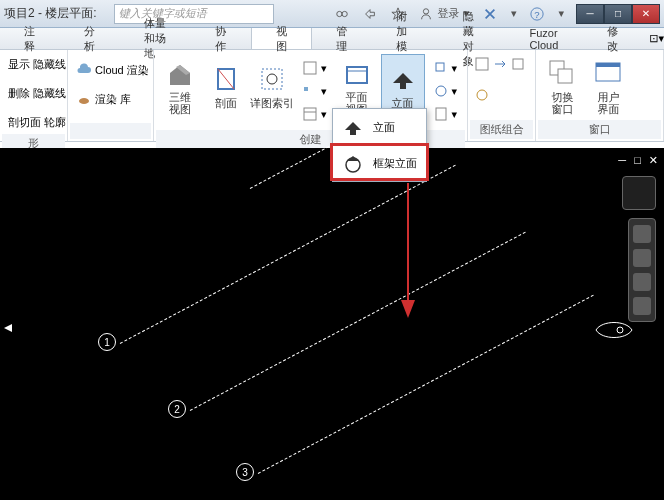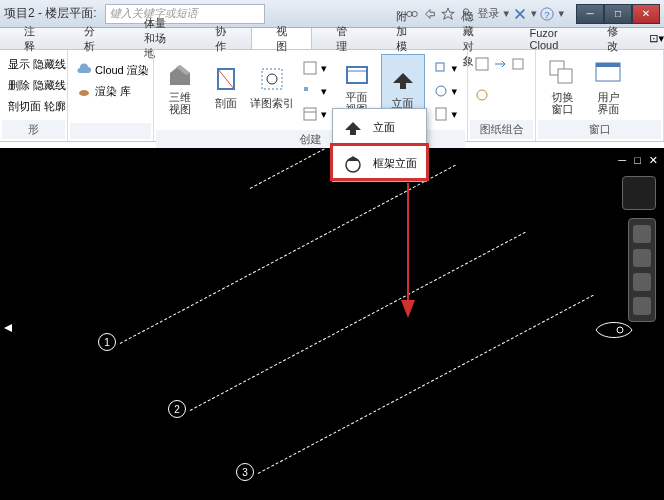--- a/index.html
+++ b/index.html
@@ -1,35 +1,35 @@
 <!DOCTYPE html>
 <html><head>
 <meta charset="utf-8">
 <style>
 *{margin:0;padding:0;box-sizing:border-box;font-family:"Microsoft YaHei",Arial,sans-serif;font-size:11px;user-select:none}
 body{width:664px;height:500px;overflow:hidden;background:#fff;position:relative}
 .titlebar{height:28px;background:linear-gradient(#e8eef5,#d1dce8);display:flex;align-items:center;padding:0 4px;border-bottom:1px solid #9bb3cc}
 .title-txt{color:#333;font-size:12px;white-space:nowrap;overflow:hidden;max-width:150px}
-.search-box{margin-left:8px;background:#fff;border:1px solid #a8b8c8;height:20px;width:160px;padding:0 4px;color:#999;font-style:italic;display:flex;align-items:center}
-.tb-icons{margin-left:auto;display:flex;gap:4px;align-items:center;color:#555}
+.search-box{margin-left:17px;background:#fff;border:1px solid #a8b8c8;height:20px;width:160px;padding:0 4px;color:#999;font-style:italic;display:flex;align-items:center}
+.tb-icons{margin-left:auto;display:flex;gap:14px;align-items:center;color:#555}
 .tb-ico{width:14px;height:14px;display:inline-block}
 .login{display:flex;align-items:center;gap:4px}
 .winbtns{display:flex;margin-left:12px}
 .winbtn{width:28px;height:20px;background:linear-gradient(#5a6b7d,#3a4b5d);border:1px solid #2a3a4a;display:flex;align-items:center;justify-content:center;color:#fff;font-size:10px}
 .winbtn.close{background:linear-gradient(#d05050,#b03030)}
 .menubar{height:22px;background:linear-gradient(#f4f7fa,#e4e9ef);display:flex;align-items:center;border-bottom:1px solid #c0cad5}
 .mtab{padding:0 24px;height:100%;display:flex;align-items:center;color:#333;border-right:1px solid transparent}
 .mtab.active{background:#fff;border-left:1px solid #c0cad5;border-right:1px solid #c0cad5;font-weight:500}
 .ribbon{height:92px;background:#fff;display:flex;border-bottom:1px solid #c0cad5}
 .rgroup{border-right:1px solid #d8dde3;display:flex;flex-direction:column;padding:2px}
 .rgroup-body{flex:1;display:flex;align-items:flex-start;gap:2px;padding:2px}
 .rgroup-label{text-align:center;color:#555;font-size:11px;padding:2px 0;background:#f0f3f7}
 .btn-lg{display:flex;flex-direction:column;align-items:center;justify-content:center;width:44px;height:64px;gap:2px;cursor:pointer}
 .btn-lg.active{background:#d0e4f5;border:1px solid #7aa8d0}
-.btn-sm-col{display:flex;flex-direction:column;gap:1px}
+.btn-sm-col{display:flex;flex-direction:column;gap:9px}
 .btn-sm{height:20px;display:flex;align-items:center;gap:3px;padding:0 4px;cursor:pointer;white-space:nowrap}
 .ico{width:16px;height:16px;display:inline-block}
 .ico-lg{width:32px;height:32px;display:inline-block}
 .lbl{font-size:11px;color:#333;text-align:center;line-height:1.1}
 .dropdown{position:absolute;left:332px;top:108px;background:#fff;border:1px solid #a0b0c0;box-shadow:2px 2px 6px rgba(0,0,0,.25);width:95px;z-index:50}
 .dd-item{height:36px;display:flex;align-items:center;gap:8px;padding:0 8px;cursor:pointer}
 .dd-hl{position:absolute;left:330px;top:143px;width:99px;height:38px;border:3px solid #d03030;pointer-events:none;z-index:60}
 .arrow{position:absolute;left:398px;top:183px;pointer-events:none;z-index:55}
 .canvas{position:absolute;left:0;top:148px;right:0;bottom:0;background:#000}
 .canvas-ctrls{position:absolute;right:6px;top:6px;display:flex;gap:8px;color:#fff;z-index:5}

